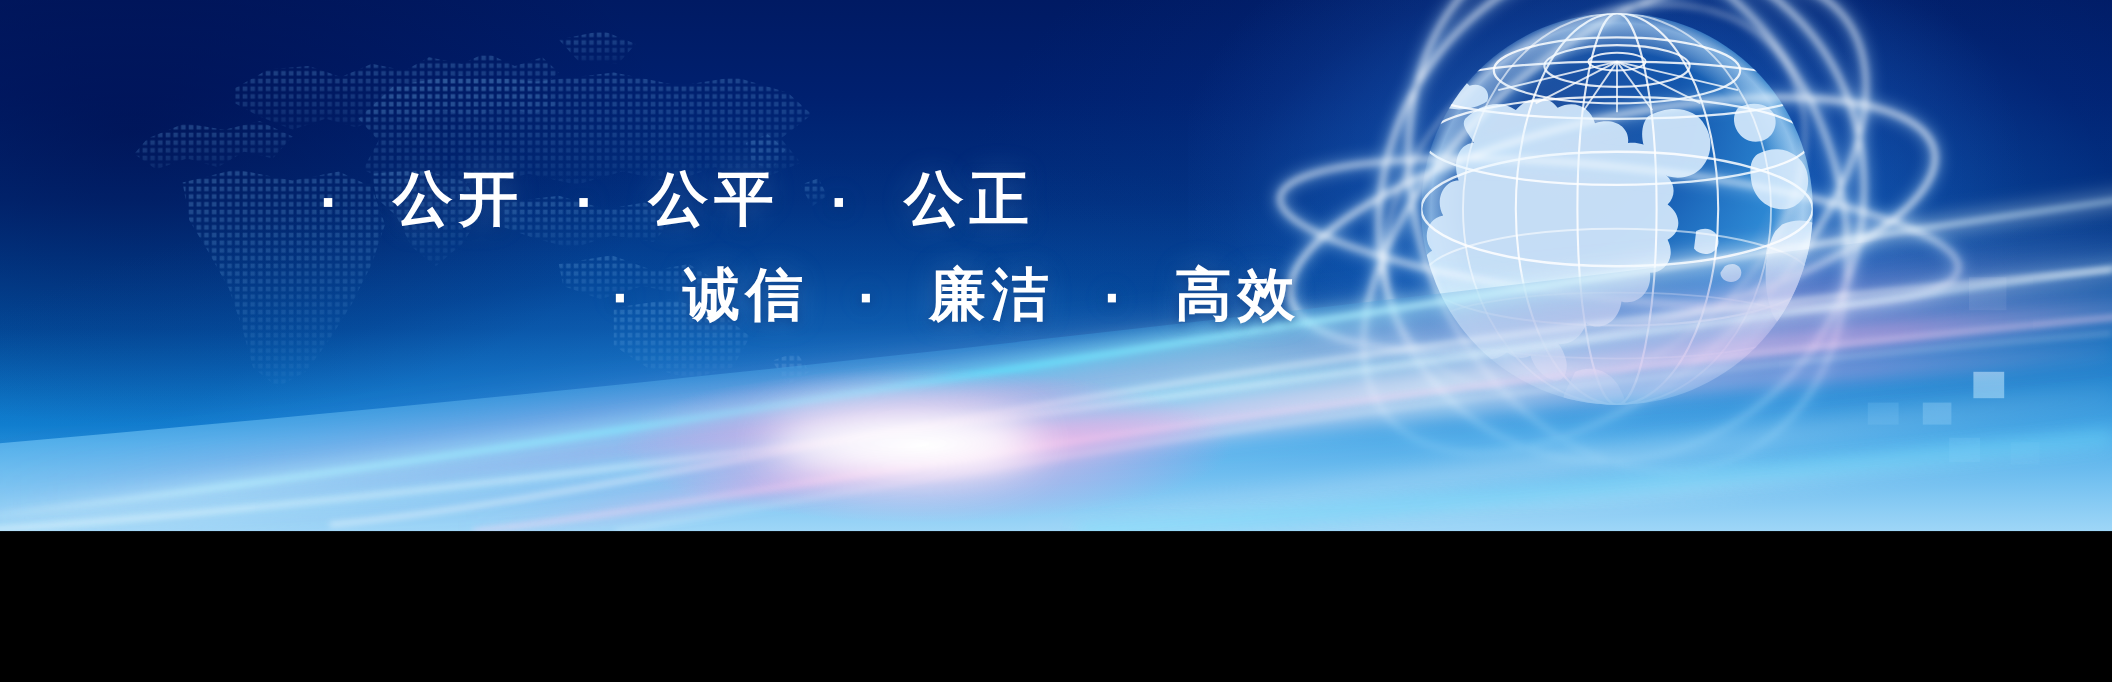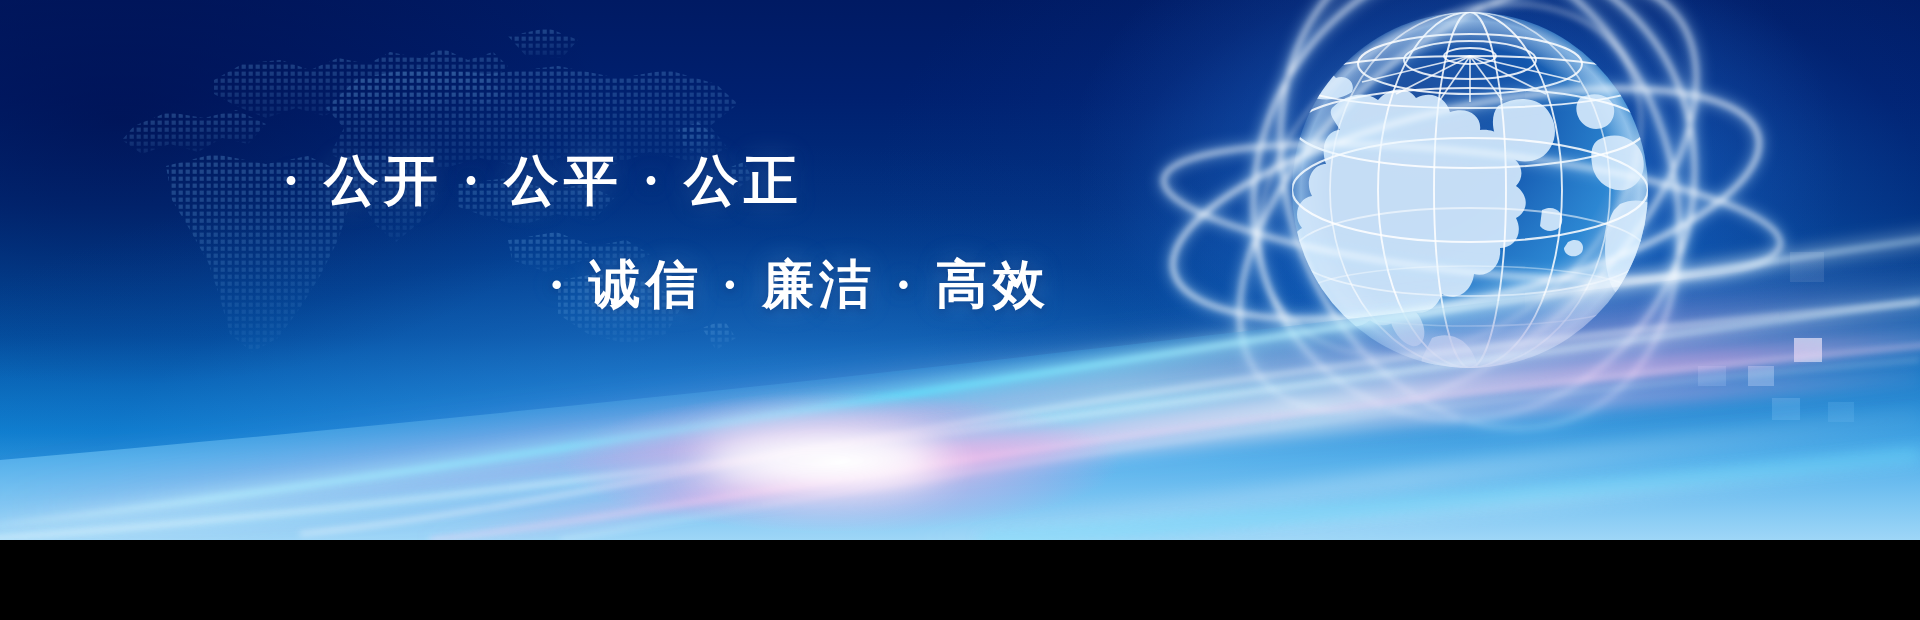--- a/index.html
+++ b/index.html
@@ -1,20 +1,20 @@
 <!DOCTYPE html>
 <html><head>
 <meta charset="utf-8">
 <style>
   html,body{margin:0;padding:0;background:#000;}
   #banner{
     position:relative;
-    width:1920px;height:540px;
+    width:1920px;height:483px;
     overflow:hidden;
-    font-family:Liberation Serif, serif;
+    font-family:Liberation Mono, monospace;
     background:linear-gradient(180deg,#001a63 0%,#00206f 18%,#01307f 38%,#0452a3 62%,#1080d0 80%,#46a9e8 92%,#7cc8f2 100%);
   }
 
   
   .bg-radial{
     position:absolute;inset:0;
     background:
       radial-gradient(ellipse 900px 520px at 1520px 200px, rgba(30,120,220,.55) 0%, rgba(10,60,150,.18) 45%, rgba(0,0,0,0) 72%),
       radial-gradient(ellipse 1200px 420px at 760px 470px, rgba(90,170,255,.40) 0%, rgba(20,90,190,.10) 55%, rgba(0,0,0,0) 78%),
       radial-gradient(ellipse 700px 380px at 120px 120px, rgba(0,10,70,.55) 0%, rgba(0,0,0,0) 70%);
@@ -58,21 +58,21 @@
   }
   .line{
     position:absolute;
     color:#ffffff;
     font-weight:700;
     white-space:nowrap;
     text-shadow:0 2px 10px rgba(0,40,110,.55), 0 0 26px rgba(150,210,255,.30);
     letter-spacing:.10em;
   }
   .line1{left:282px;top:145px;font-size:54px;}
-  .line2{left:548px;top:250px;font-size:52px;}
+  .line2{left:548px;top:233px;font-size:52px;}
 </style>
 </head>
 <body>
 
 <div id="banner">
 
   <div class="bg-radial"></div>
 
   <div class="dotmap">
     <svg viewBox="0 0 720 350" preserveAspectRatio="none" aria-hidden="true">

